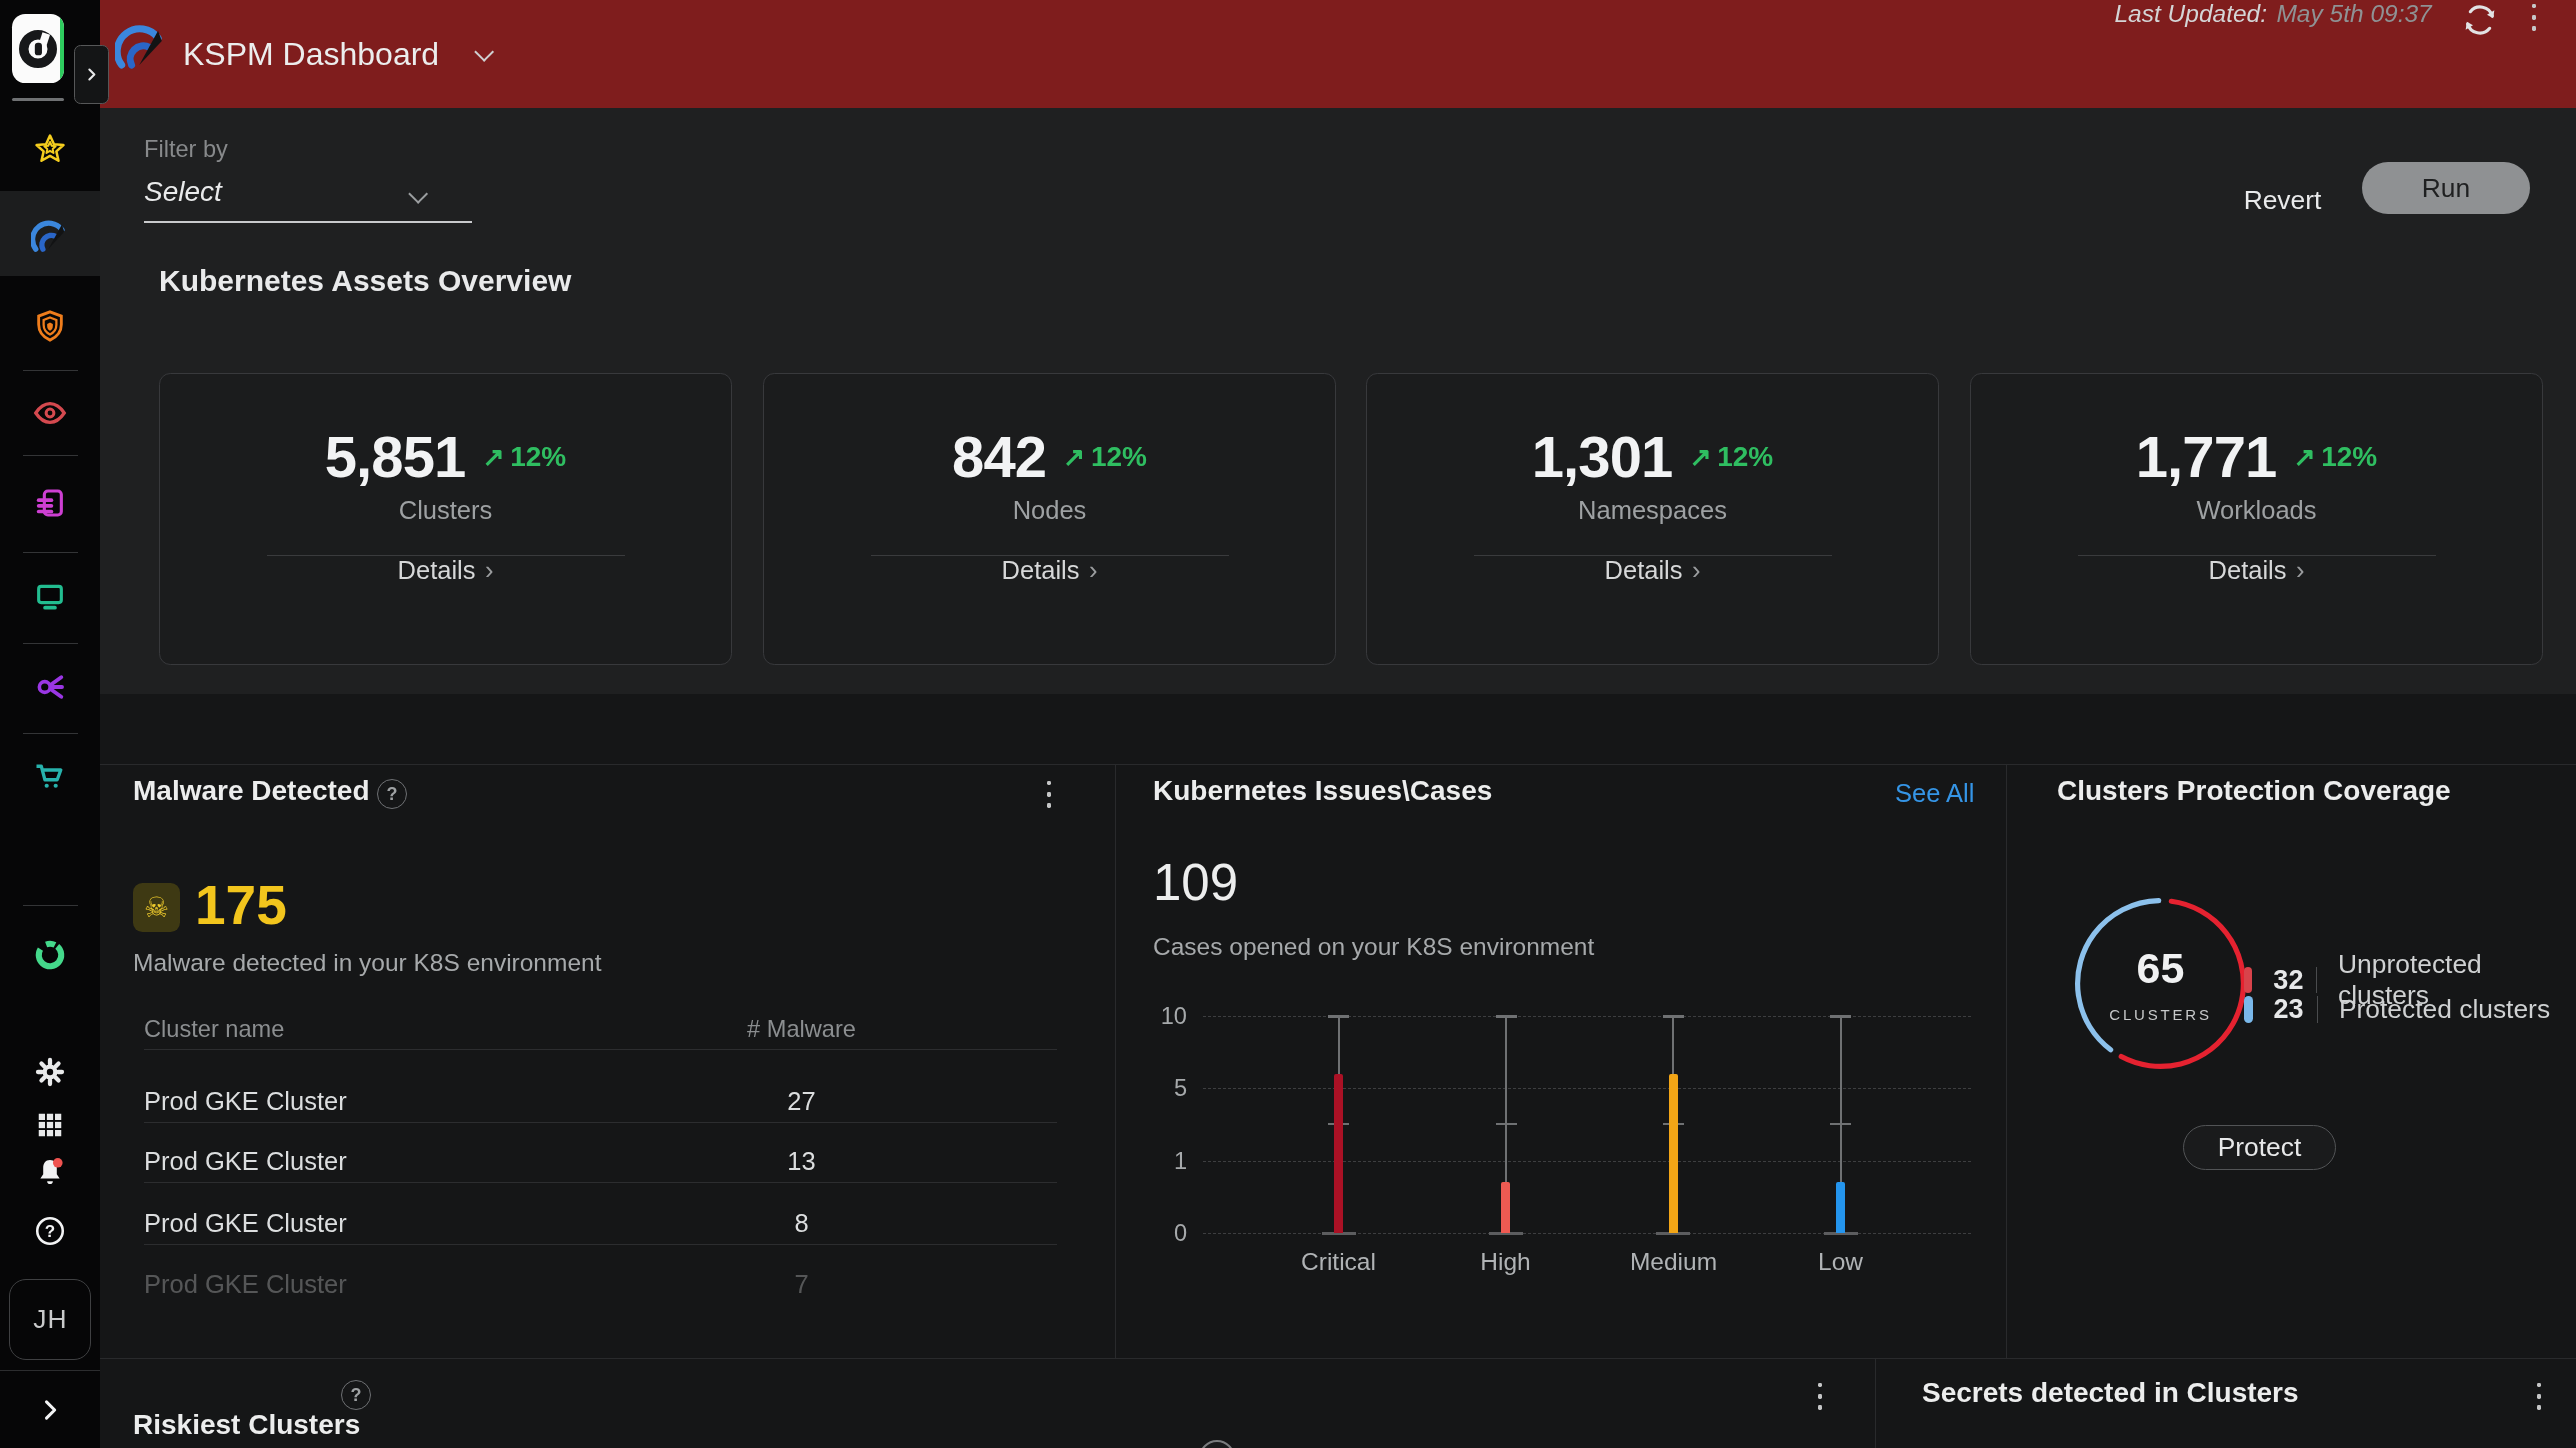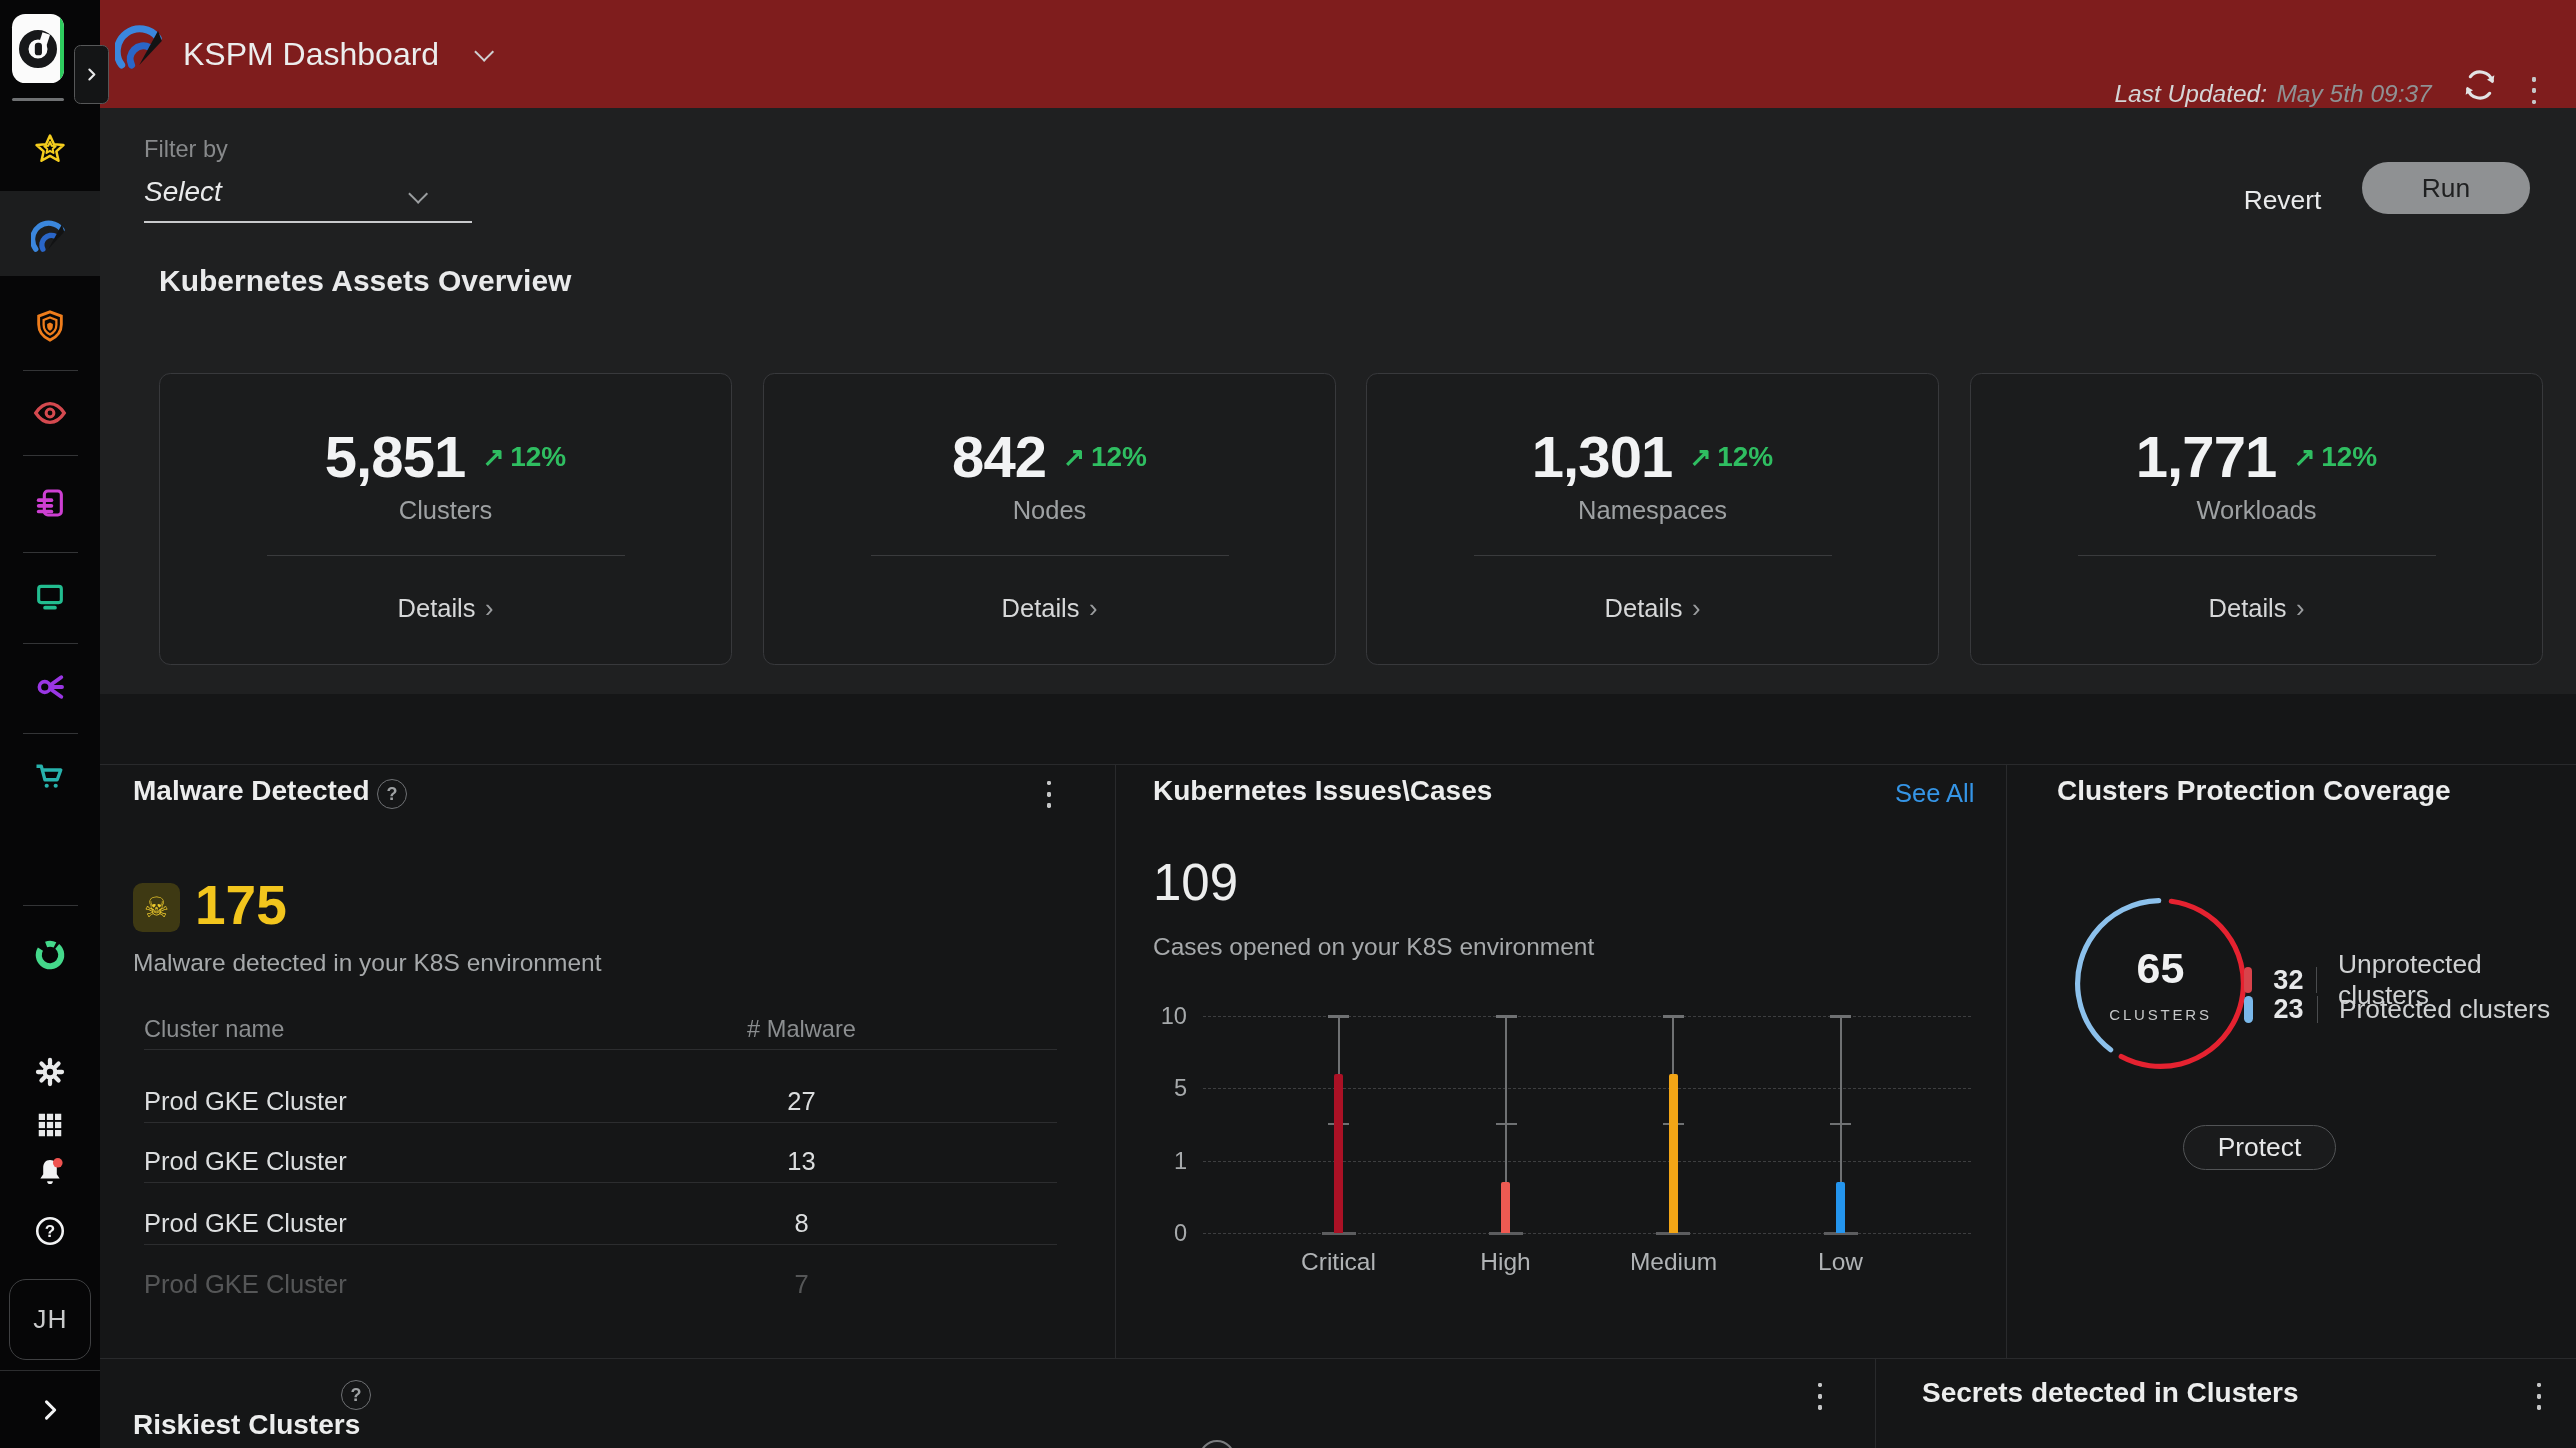--- a/index.html
+++ b/index.html
@@ -13,41 +13,41 @@
   .side-div{left:22.6px;width:55px;height:0.9px;background:#333436;}
   .logo-box{left:12.3px;top:14px;width:52px;height:69px;background:#fbfbfb;border-radius:13.2px;overflow:hidden;display:flex;align-items:center;justify-content:center;}
   .logo-green{position:absolute;right:0;top:0;width:4.7px;height:69px;background:#2ecc5e;}
   .logo-underline{left:12.3px;top:98px;width:52px;height:2.8px;background:#6f7173;border-radius:1.9px;}
   .expand-btn{left:74px;top:45px;width:33px;height:57px;background:#141516;border:1.4px solid #565758;border-radius:6.6px;z-index:7;display:flex;align-items:center;justify-content:center;}
   .avatar{left:9.4px;top:1279px;width:80px;height:79px;border:1.4px solid #3f4042;border-radius:17px;display:flex;align-items:center;justify-content:center;font-size:26.4px;color:#c9cacb;letter-spacing:0.9px;}
   .side-bottom-div{left:0;top:1370px;width:100px;height:0.9px;background:#2c2d2f;}
   
   .header{left:100px;top:0;width:2476px;height:108px;background:#7f1d1d;}
   .hdr-title{left:83px;top:36px;font-size:32px;font-weight:500;color:#eceded;}
-  .hdr-right{position:absolute;right:36px;top:0;height:108px;display:flex;align-items:flex-end;gap:28px;margin-left:44px;}
+  .hdr-right{position:absolute;right:36px;top:0;height:108px;display:flex;align-items:flex-start;gap:28px;margin-left:44px;}
   .last-updated{font-style:italic;font-size:24.5px;color:#d4d5d6;}
   .last-updated .val{color:#8f9294;margin-left:9.4px;}
   .chev{width:12.3px;height:12.3px;border-right:2.4px solid #cfd0d1;border-bottom:2.4px solid #cfd0d1;transform:rotate(45deg);display:inline-block;}
   
   .overview{left:100px;top:108px;width:2476px;height:586px;background:#1f2021;}
   .filter-label{left:44px;top:28px;font-size:23.6px;color:#87898b;}
   .filter-value{left:44px;top:68px;font-size:28px;font-style:italic;color:#e9eaeb;}
   .filter-underline{left:44px;top:113px;width:328px;height:1.9px;background:#c9cacc;}
   .filter-chev{left:311px;top:79px;}
   .revert-btn{left:2126px;top:72px;width:113px;height:41px;font-size:26.4px;color:#e9eaeb;display:flex;align-items:center;justify-content:center;cursor:pointer;}
   .run-btn{left:2262px;top:54px;width:168px;height:52px;border-radius:26.4px;background:#8f9193;color:#1f2021;font-size:26.4px;display:flex;align-items:center;justify-content:center;cursor:pointer;}
   .ov-title{left:59px;top:156px;font-size:30px;font-weight:700;color:#e9eaeb;}
   .card{top:265px;width:571px;height:290px;background:#1b1c1d;border:1.4px solid #38393c;border-radius:11.3px;display:flex;flex-direction:column;align-items:center;}
   .card .valrow{margin-top:49px;display:flex;align-items:center;gap:17px;}
   .card .val{font-size:58px;font-weight:700;color:#f2f3f4;letter-spacing:-0.9px;}
   .card .delta{font-size:28px;font-weight:700;color:#2fbe61;}
   .card .delta .arrow{font-size:26.4px;margin-right:5.7px;}
   .card .lbl{margin-top:5.7px;font-size:25.5px;color:#9ea1a3;}
   .card .cdiv{margin-top:30px;width:358px;height:0.9px;background:#3a3b3d;}
-  .card .details{margin-top:38px;font-size:25.5px;color:#d7d8d9;cursor:pointer;}
+  .card .details{font-size:25.5px;color:#d7d8d9;cursor:pointer;}
   .card .details .c{color:#9a9c9e;margin-left:9.4px;}
   
   .hdiv{background:#292a2c;height:0.9px;}
   .vdiv{background:#292a2c;width:0.9px;}
   
   .panel-title{font-size:28px;font-weight:700;color:#eceded;}
   .help{width:28px;height:28px;border:1.9px solid #6e7073;border-radius:50%;color:#9fa2a4;font-size:18px;font-weight:700;display:flex;align-items:center;justify-content:center;}
   .kebab{display:flex;flex-direction:column;gap:6.6px;padding:3.8px;cursor:pointer;}
   .kebab i{width:4.7px;height:4.7px;background:#c6c7c8;border-radius:1.4px;}
   

